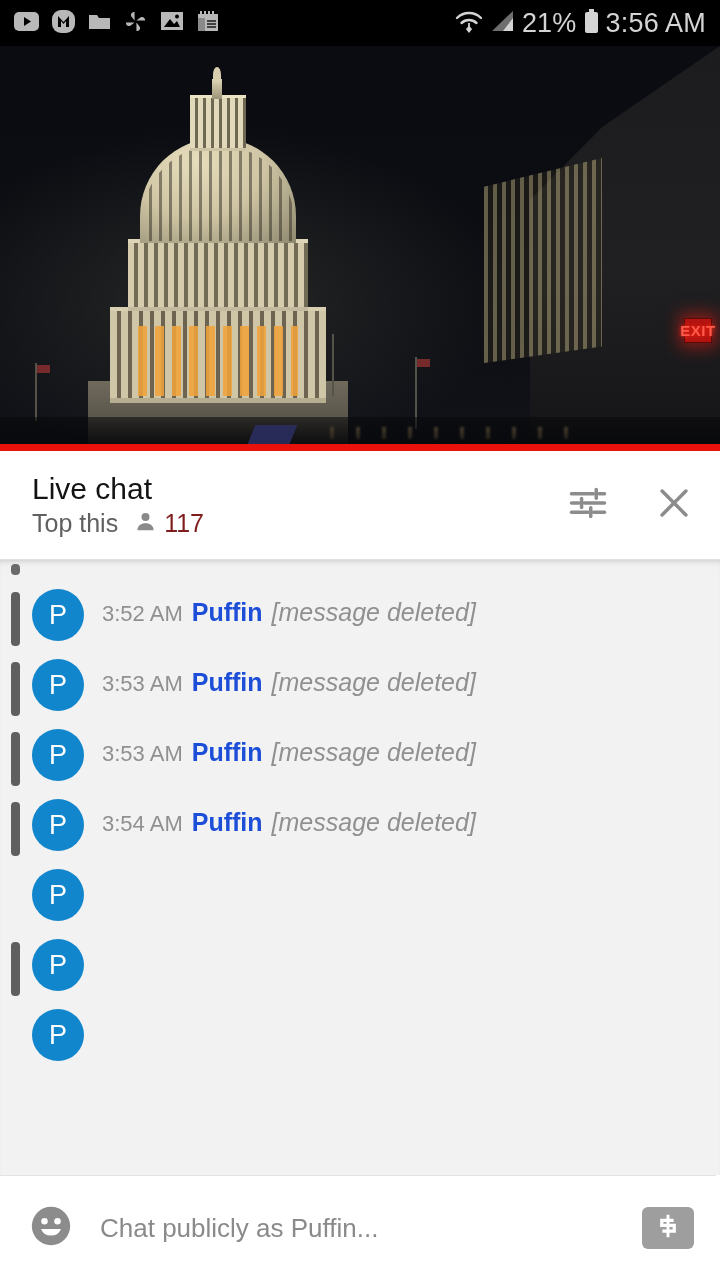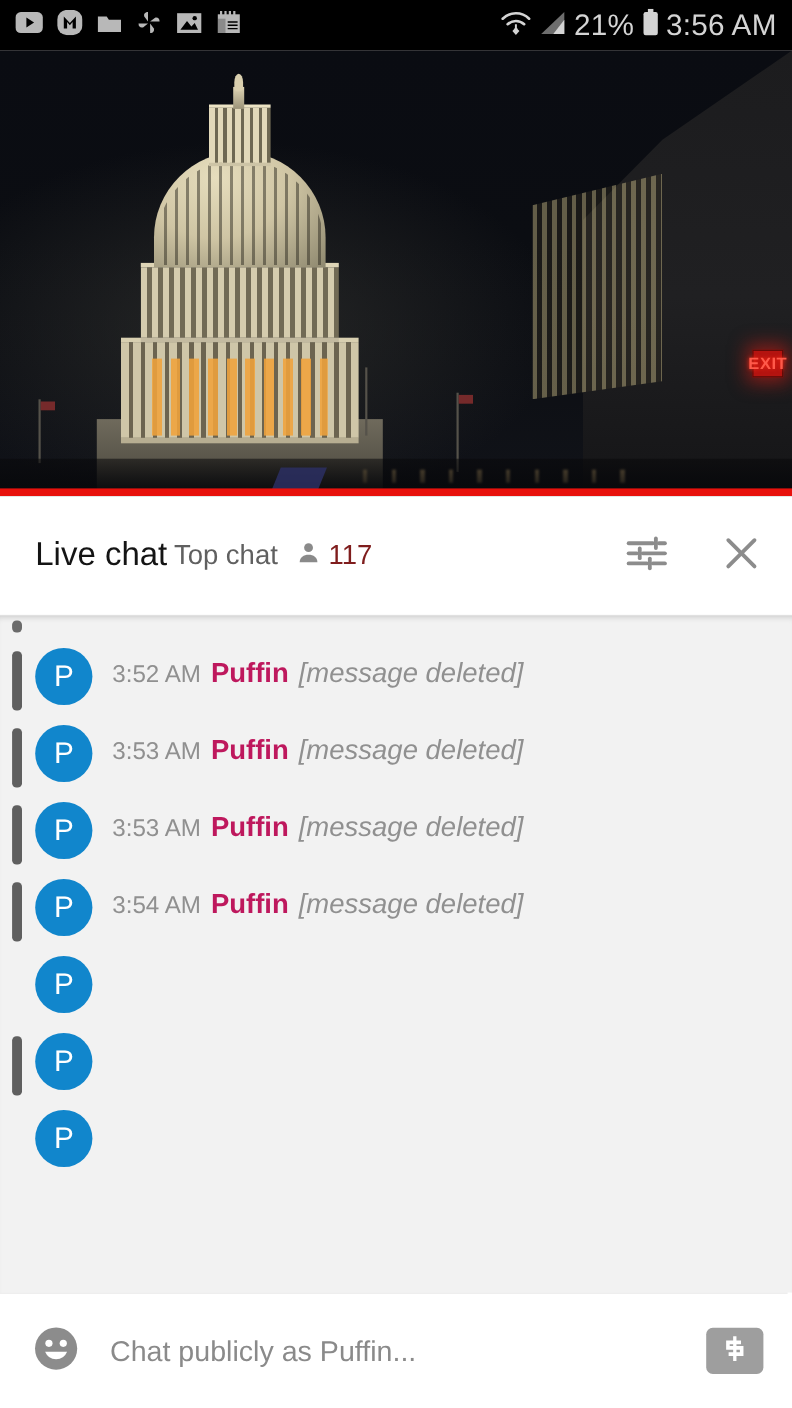--- a/index.html
+++ b/index.html
@@ -149,21 +149,21 @@
     width: 720px; height: 7px; background: #e8110c;
   }
 
   
   .chat-header {
     height: 108px; width: 720px;
     background: #ffffff;
     display: flex; align-items: center;
     padding: 0 24px 0 32px;
   }
-  .chat-header-texts { display: flex; flex-direction: row; gap: 6px; }
+  .chat-header-texts { display: flex; flex-direction: column; gap: 6px; }
   .chat-title { font-size: 30px; color: #141414; line-height: 1.05; }
   .chat-sub-row { display: flex; align-items: center; gap: 16px; }
   .chat-sub { font-size: 25px; color: #606060; line-height: 1; }
   .viewer-count { display: flex; align-items: center; gap: 7px; }
   .viewer-num { font-size: 25px; color: #7f1d1d; line-height: 1; }
   .header-actions { margin-left: auto; display: flex; align-items: center; gap: 42px; }
   .hdr-btn { display: flex; align-items: center; justify-content: center; }
 
   
   .chat-list {
@@ -189,21 +189,21 @@
     width: 52px; height: 52px; border-radius: 50%;
     background: #1186cc; color: #ffffff;
     display: flex; align-items: center; justify-content: center;
     font-size: 27px; line-height: 1;
   }
   .msg-body {
     margin-left: 18px; padding-top: 7px;
     font-size: 25px; line-height: 1.3; color: #0d0d0d;
   }
   .msg-time { color: #909090; font-size: 22px; margin-right: 9px; margin-top: 36px; }
-  .msg-author { font-weight: bold; color: #be185d; margin-right: 9px; }
+  .msg-author { font-weight: bold; color: #1d4ed8; margin-right: 9px; }
   .msg-deleted { color: #909090; font-style: italic; }
   .msg-text { color: #0d0d0d; }
 
   
   .input-bar {
     width: 716px; height: 105px;
     background: #ffffff;
     border-top: 1px solid #e3e3e3;
     display: flex; align-items: center;
     padding: 0 22px 0 28px;
@@ -336,21 +336,21 @@
   <div class="road-lights"></div>
   <div class="fg-dark"></div>
   <div class="banner"></div>
   <div class="progress-bar"></div>
 </div>
 
 <div class="chat-header">
   <div class="chat-header-texts">
     <div class="chat-title">Live chat</div>
     <div class="chat-sub-row">
-      <div class="chat-sub">Top chat</div>
+      <div class="chat-sub">Top this</div>
       <div class="viewer-count">
         <span>
           <svg width="23" height="23" viewBox="0 0 24 24">
               <circle cx="12" cy="7.2" r="4.2" fill="#8a8a8a"></circle>
               <path d="M3.6 21c0-4.7 3.8-7.2 8.4-7.2s8.4 2.5 8.4 7.2z" fill="#8a8a8a"></path>
             </svg>
         </span>
         <span class="viewer-num">117</span>
       </div>
     </div>

